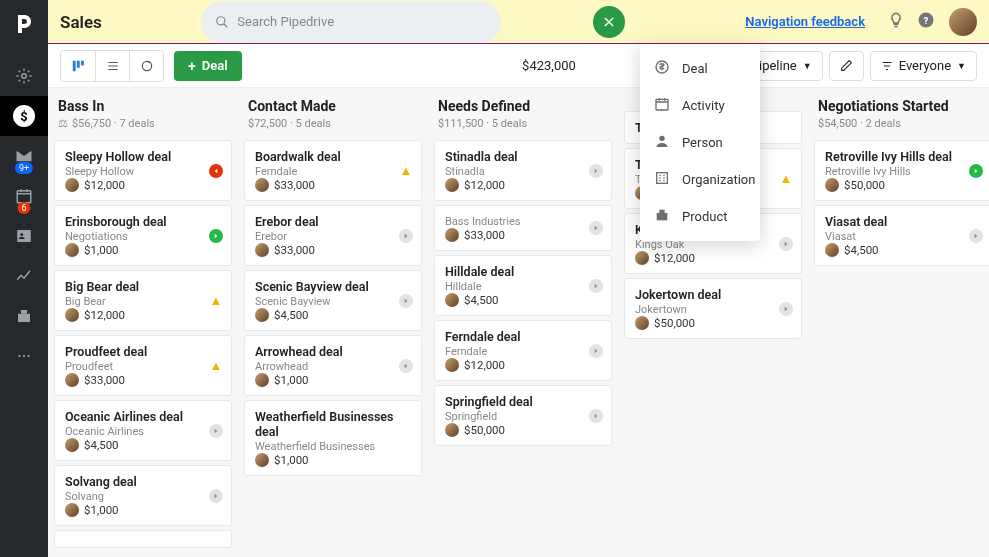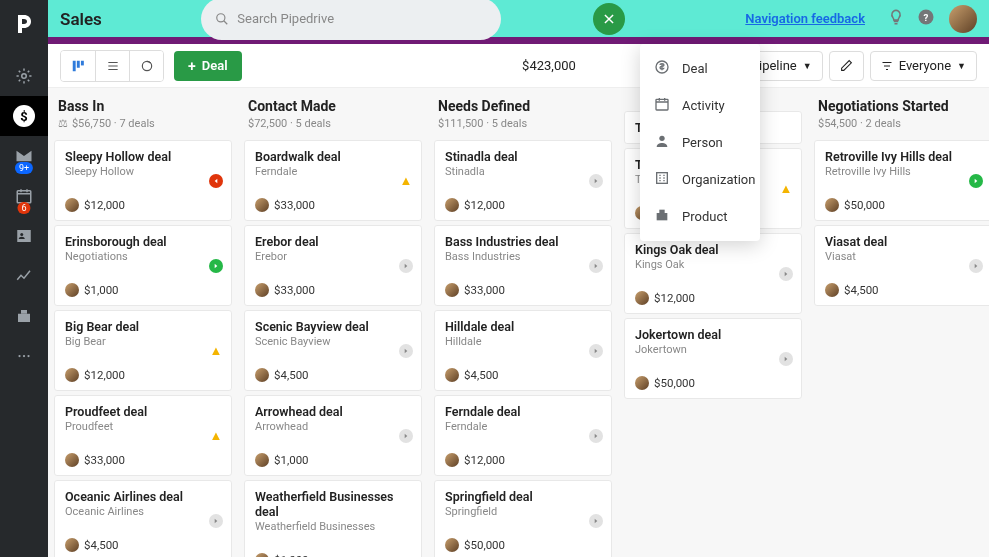--- a/index.html
+++ b/index.html
@@ -4,21 +4,21 @@
 <style>
 * { margin: 0; padding: 0; box-sizing: border-box; font-family: -apple-system, BlinkMacSystemFont, "Segoe UI", Roboto, sans-serif; }
 body { width: 989px; height: 557px; overflow: hidden; background: #f7f7f7; position: relative; }
 .sidebar { position: absolute; left: 0; top: 0; width: 48px; height: 557px; background: #26292c; display: flex; flex-direction: column; align-items: center; padding-top: 12px; }
 .sidebar-logo { width: 24px; height: 24px; color: #fff; margin-bottom: 20px; }
 .sidebar-item { width: 48px; height: 40px; display: flex; align-items: center; justify-content: center; color: #9aa1a8; cursor: pointer; position: relative; }
 .sidebar-item.active { background: #000; color: #fff; }
 .sidebar-item .circ { width: 22px; height: 22px; border-radius: 50%; background: #fff; color: #000; display: flex; align-items: center; justify-content: center; font-weight: bold; font-size: 13px; }
 .badge { position: absolute; background: #0b66ff; color: #fff; font-size: 9px; padding: 1px 4px; border-radius: 8px; bottom: 2px; left: 50%; transform: translateX(-50%); }
 .badge.red { background: #e0350b; }
-.topbar { position: absolute; left: 48px; top: 0; right: 0; height: 44px; background: #5eead4; display: flex; align-items: center; padding: 0 12px; border-bottom: 7px solid #701a75; }
+.topbar { position: absolute; left: 48px; top: 0; right: 0; height: 44px; background: #fef9c3; display: flex; align-items: center; padding: 0 12px; border-bottom: 1px solid #701a75; }
 .title { font-size: 17px; font-weight: 600; color: #222; }
 .search-box { margin-left: auto; margin-right: 12px; background: #eceff1; border-radius: 22px; height: 42px; width: 300px; display: flex; align-items: center; padding: 0 14px; color: #888; position: relative; left: -80px; }
 .search-box svg { margin-right: 8px; }
 .add-btn { width: 32px; height: 32px; border-radius: 50%; background: #299a46; display: flex; align-items: center; justify-content: center; color: #fff; cursor: pointer; margin-right: 120px; }
 .nav-fb { color: #1768e5; font-size: 13px; font-weight: 600; margin-right: 16px; text-decoration: underline; }
 .top-icon { color: #747678; margin: 0 6px; cursor: pointer; }
 .avatar { width: 28px; height: 28px; border-radius: 50%; background: linear-gradient(135deg,#c89f6d,#5d3f25); margin-left: 8px; }
 .toolbar { position: absolute; left: 48px; top: 44px; right: 0; height: 44px; background: #fff; display: flex; align-items: center; padding: 0 12px; border-bottom: 1px solid #eee; }
 .view-group { display: flex; border: 1px solid #ddd; border-radius: 4px; overflow: hidden; }
 .view-btn { width: 34px; height: 30px; display: flex; align-items: center; justify-content: center; cursor: pointer; color: #555; background: #fff; }
@@ -29,21 +29,21 @@
 .total { margin-left: auto; font-size: 13px; color: #222; margin-right: 140px; }
 .pipeline-btn, .everyone-btn, .pen-btn { border: 1px solid #ddd; background: #fff; height: 30px; padding: 0 10px; border-radius: 4px; display: flex; align-items: center; font-size: 13px; color: #222; cursor: pointer; margin-left: 6px; }
 .board { position: absolute; left: 48px; top: 88px; right: 0; bottom: 0; display: flex; overflow-x: hidden; }
 .col { width: 190px; flex-shrink: 0; padding: 0 4px; }
 .col-head { padding: 10px 6px 6px; }
 .col-title { font-size: 14px; font-weight: 700; color: #222; }
 .col-sub { font-size: 11px; color: #888; margin-top: 3px; display: flex; align-items: center; }
 .card { background: #fff; border: 1px solid #e8e8e8; border-radius: 3px; padding: 8px 10px; margin: 4px 2px; position: relative; }
 .card-title { font-size: 12.5px; font-weight: 600; color: #222; }
 .card-sub { font-size: 11px; color: #888; margin-top: 1px; }
-.card-val { font-size: 11.5px; color: #333; margin-top: 20px; display: flex; align-items: center; }
+.card-val { font-size: 11.5px; color: #333; margin-top: 0; display: flex; align-items: center; }
 .card-val .av { width: 14px; height: 14px; border-radius: 50%; background: linear-gradient(135deg,#c89f6d,#5d3f25); margin-right: 5px; }
 .status-dot { position: absolute; right: 8px; top: 50%; transform: translateY(-50%); width: 14px; height: 14px; border-radius: 50%; display: flex; align-items: center; justify-content: center; }
 .status-dot.gray { background: #e2e2e2; color: #888; }
 .status-dot.red { background: #e0350b; color: #fff; }
 .status-dot.green { background: #25b847; color: #fff; }
 .status-dot.warn { background: transparent; color: #f4b400; font-size: 13px; }
 .dropdown { position: absolute; top: 44px; left: 640px; width: 120px; background: #fff; border-radius: 4px; box-shadow: 0 4px 20px rgba(0,0,0,0.18); padding: 6px 0; z-index: 100; }
 .dd-item { display: flex; align-items: center; padding: 9px 14px; font-size: 13px; color: #333; cursor: pointer; }
 .dd-item svg, .dd-item .dd-ico { margin-right: 12px; color: #6b6f73; width: 16px; }
 </style>
@@ -305,21 +305,20 @@
       <div class="card-title">Stinadla deal</div>
       <div class="card-sub">Stinadla</div>
       <div class="card-val"><span class="av"></span>$12,000</div>
       <div class="status-dot gray">
           <svg width="8" height="8" viewBox="0 0 24 24" fill="currentColor">
             <path d="M8 5l8 7-8 7z"></path>
           </svg>
         </div>
     </div>
       <div class="card">
-      <div class="card-title">Bass Industries deal</div>
       <div class="card-sub">Bass Industries</div>
       <div class="card-val"><span class="av"></span>$33,000</div>
       <div class="status-dot gray">
           <svg width="8" height="8" viewBox="0 0 24 24" fill="currentColor">
             <path d="M8 5l8 7-8 7z"></path>
           </svg>
         </div>
     </div>
       <div class="card">
       <div class="card-title">Hilldale deal</div>

